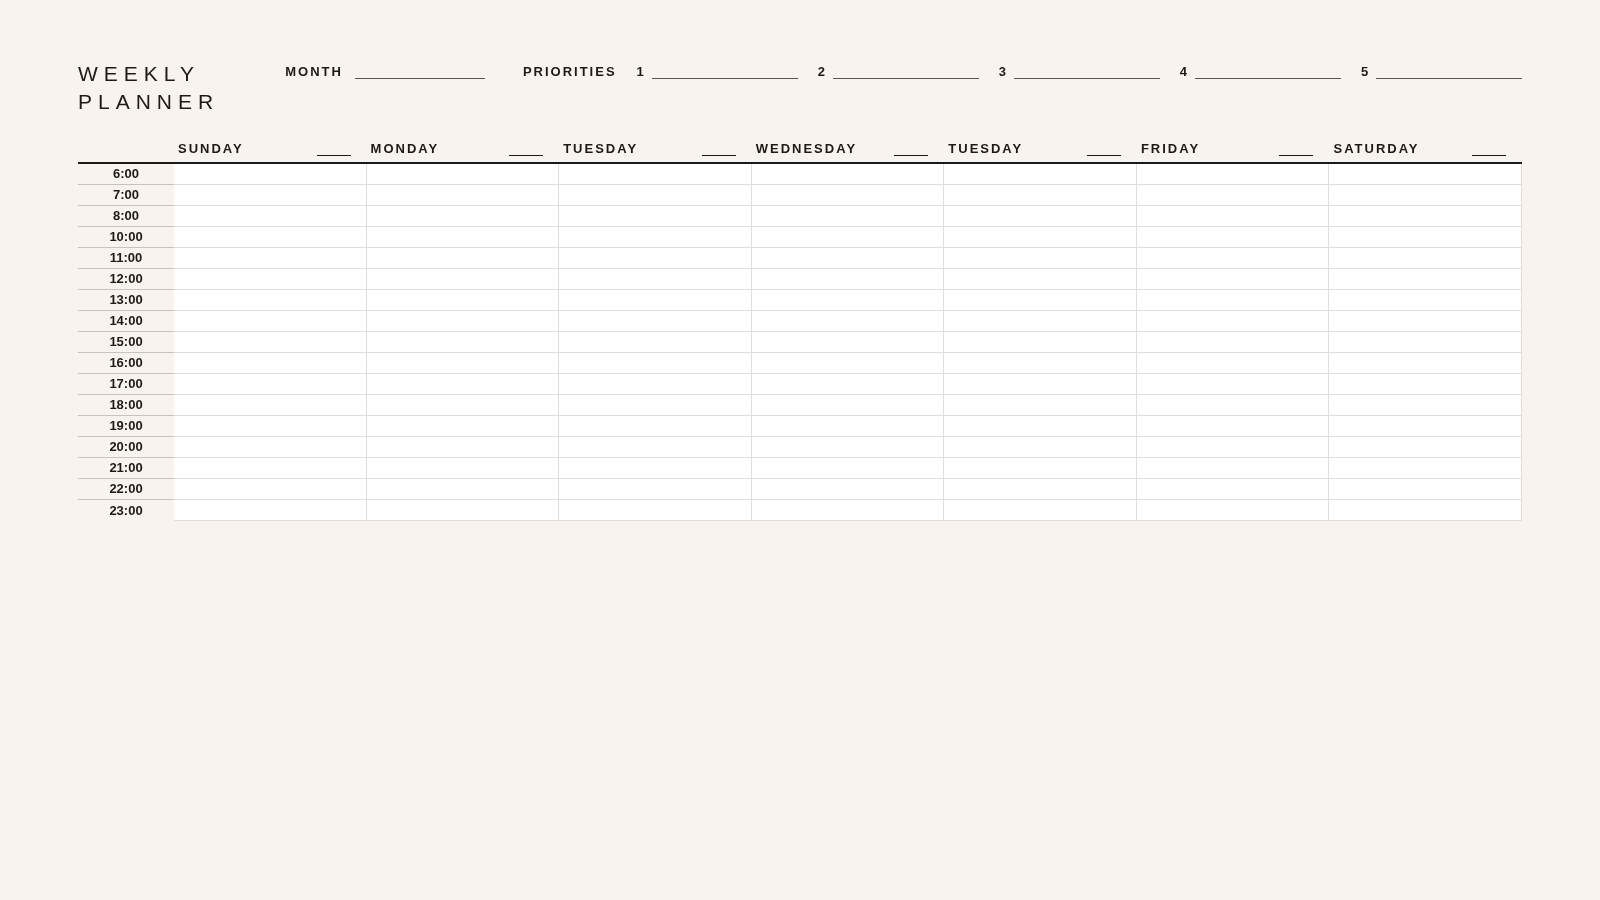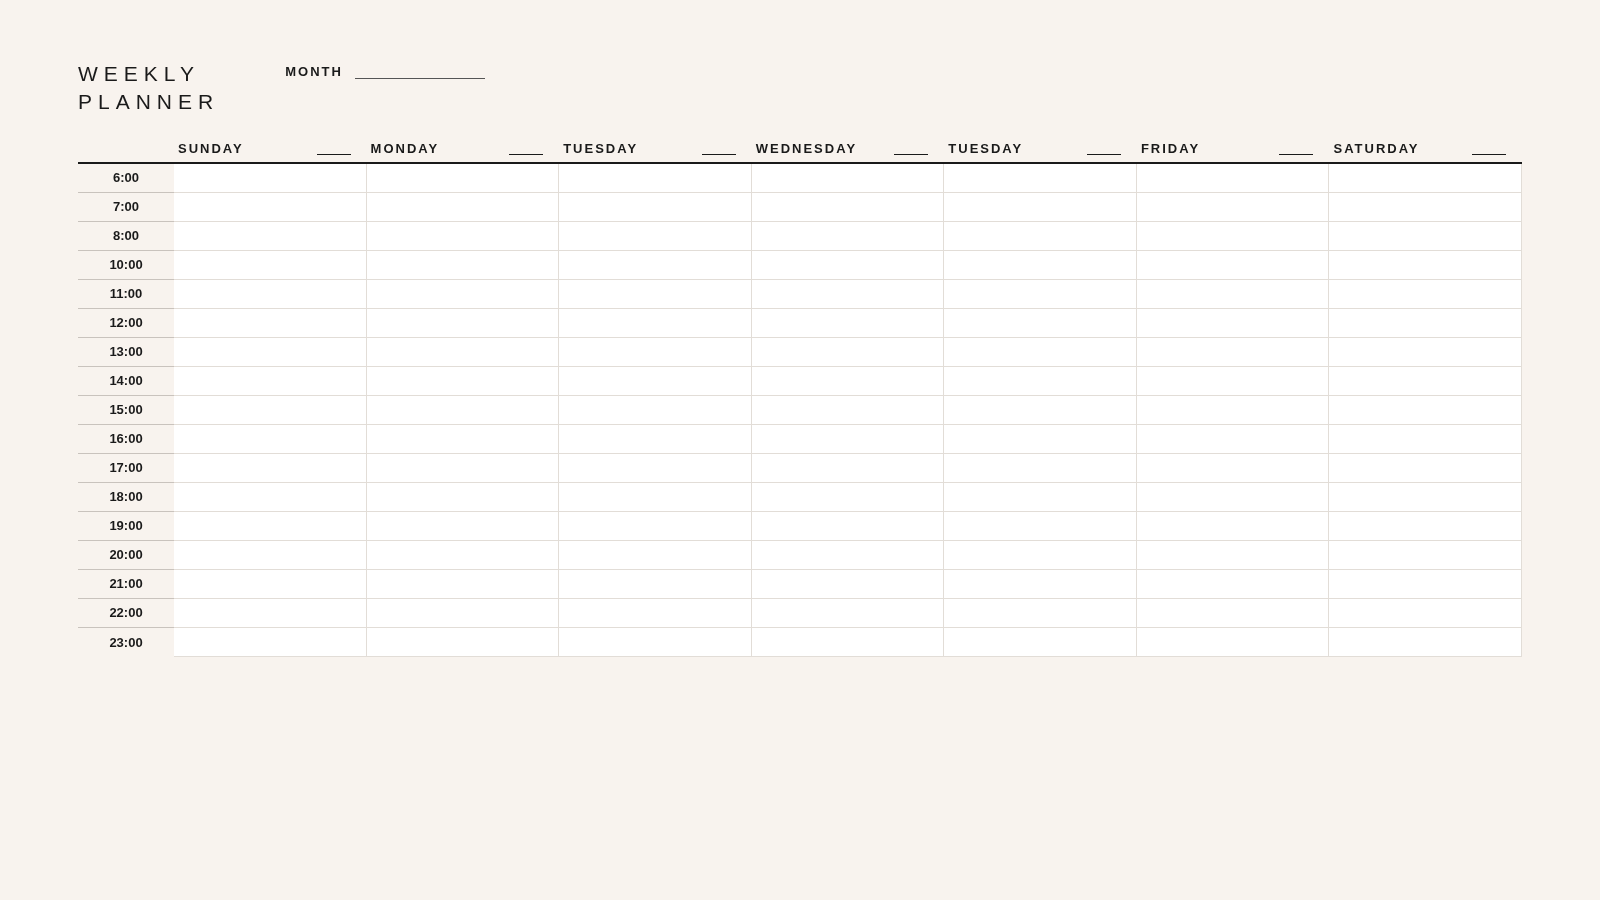--- a/index.html
+++ b/index.html
@@ -69,21 +69,21 @@
     display: flex;
     border-bottom: 2px solid #1a1a1a;
     padding-bottom: 6px;
   }
   .time-col-header {
     width: 96px;
   }
   .day-col-header {
     flex: 1;
     display: flex;
-    align-items: flex-start;
+    align-items: flex-end;
     gap: 10px;
     padding-left: 4px;
   }
   .day-label {
     font-weight: 700;
     font-size: 13px;
     letter-spacing: 2px;
   }
   .day-date-line {
     width: 34px;
@@ -93,21 +93,21 @@
     margin-right: 16px;
   }
 
   
   .grid {
     display: flex;
     flex-direction: column;
   }
   .grid-row {
     display: flex;
-    height: 29px;
+    height: 21px;
   }
   .time-cell {
     width: 96px;
     display: flex;
     align-items: center;
     justify-content: center;
     font-size: 13px;
     font-weight: 600;
     border-bottom: 1px solid #c9c3bd;
     background: #f8f3ee;
@@ -128,20 +128,43 @@
 
 <div class="header">
   <div class="title">WEEKLY
 PLANNER</div>
 
   <div class="month-group">
     <div class="field-label">MONTH</div>
     <div class="month-line"></div>
   </div>
 
+  <div class="priorities-wrap">
+    <div class="field-label">PRIORITIES</div>
+    <div class="priority">
+      <span class="priority-num">1</span>
+      <div class="priority-line"></div>
+    </div>
+    <div class="priority">
+      <span class="priority-num">2</span>
+      <div class="priority-line"></div>
+    </div>
+    <div class="priority">
+      <span class="priority-num">3</span>
+      <div class="priority-line"></div>
+    </div>
+    <div class="priority">
+      <span class="priority-num">4</span>
+      <div class="priority-line"></div>
+    </div>
+    <div class="priority">
+      <span class="priority-num">5</span>
+      <div class="priority-line"></div>
+    </div>
+  </div>
 </div>
 
 <div class="days-row">
   <div class="time-col-header"></div>
   <div class="day-col-header">
     <span class="day-label">SUNDAY</span>
     <span class="day-date-line"></span>
   </div>
   <div class="day-col-header">
     <span class="day-label">MONDAY</span>

